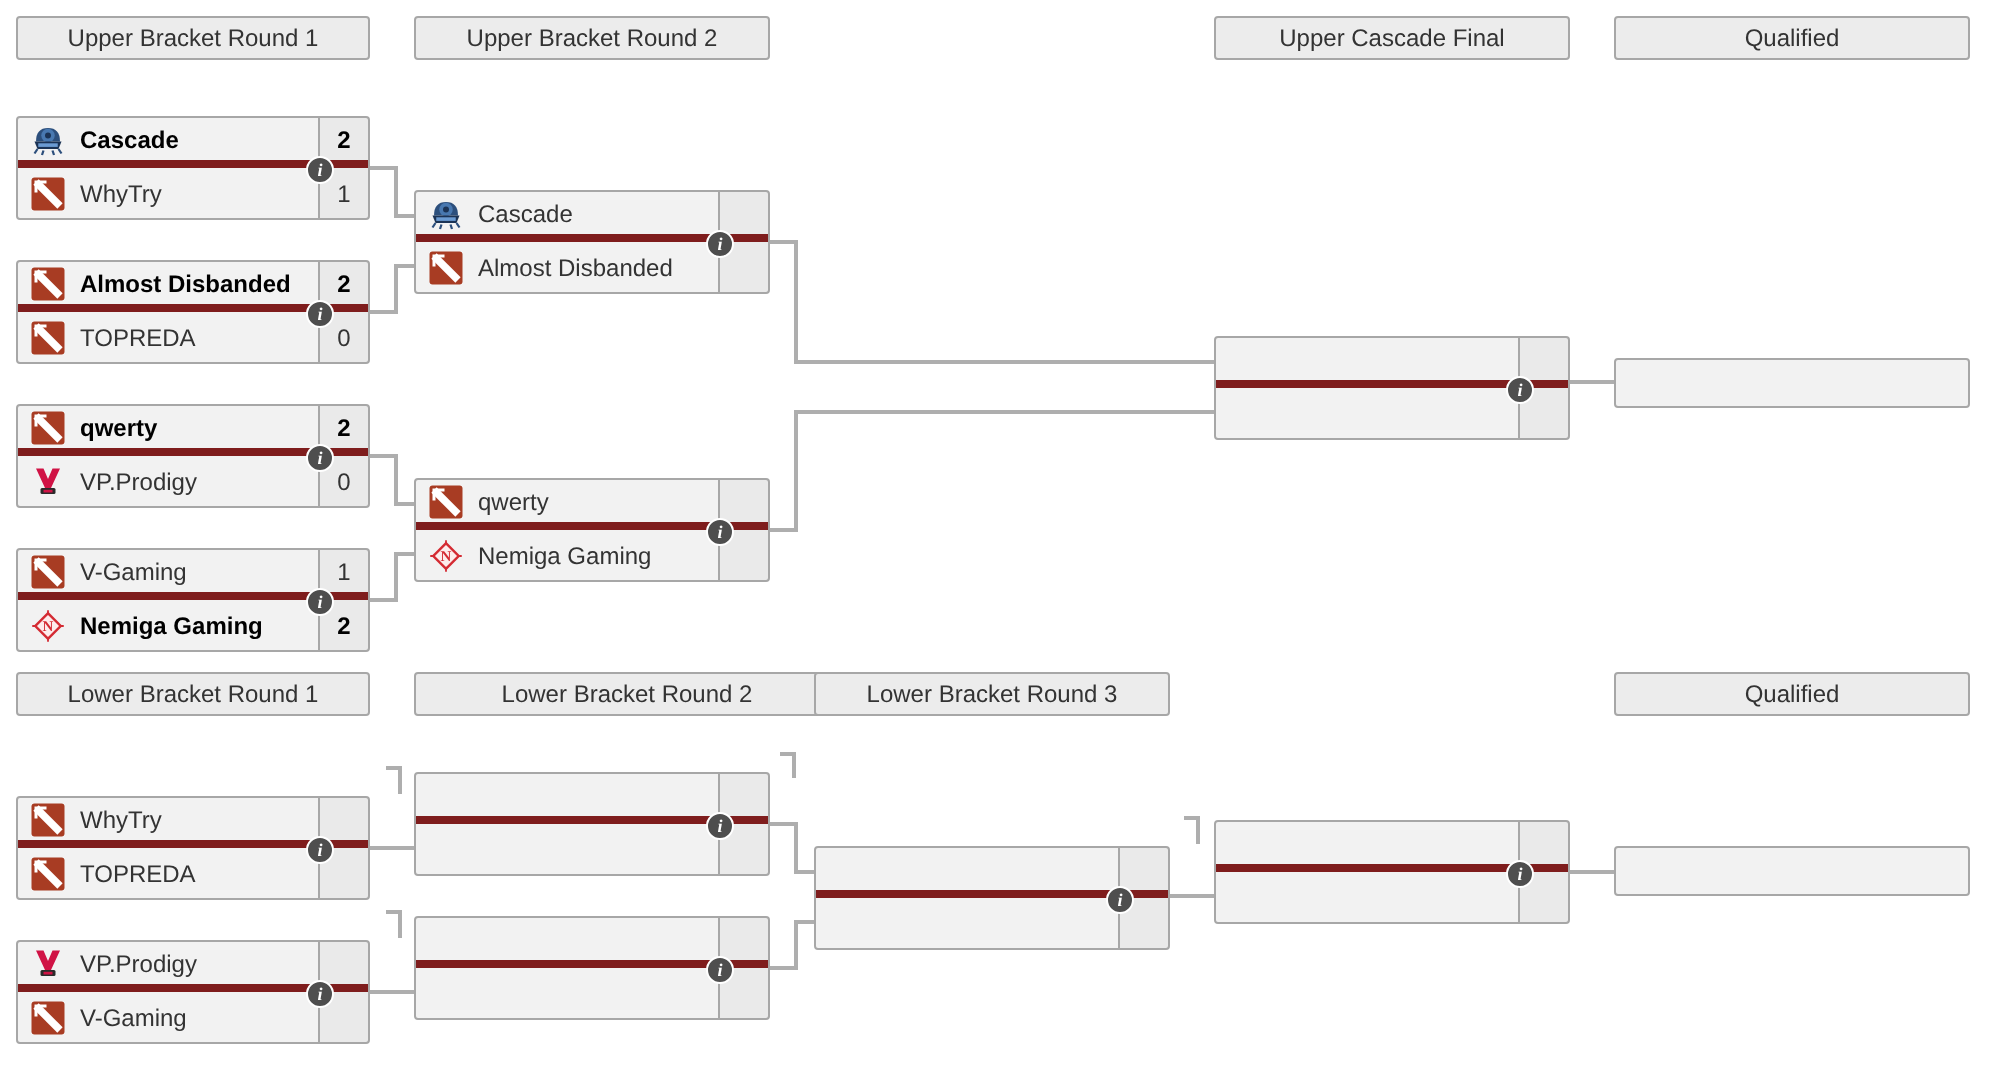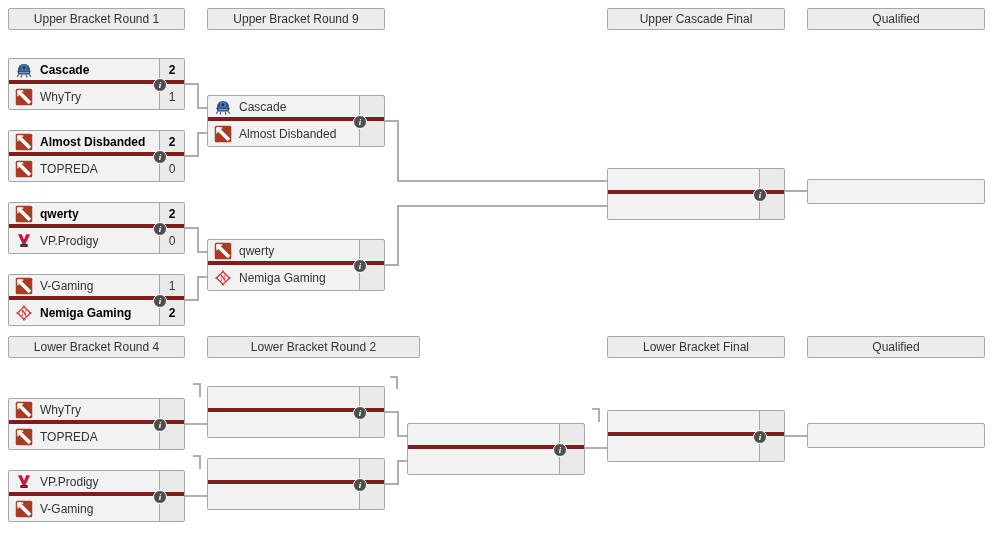--- a/index.html
+++ b/index.html
@@ -23,26 +23,26 @@
   .qbox{position:absolute;height:25px;background:#f2f2f2;border:1px solid #a7a7a7;border-radius:2px;
         box-sizing:border-box;z-index:2;}
   .cn{position:absolute;background:#aeaeae;z-index:1;}
 </style>
 </head>
 <body>
 
 <div class="wrap">
 
   <div class="hdr" style="left:8px;top:8px;width:177px">Upper Bracket Round 1</div>
-  <div class="hdr" style="left:207px;top:8px;width:178px">Upper Bracket Round 9</div>
+  <div class="hdr" style="left:207px;top:8px;width:178px">Upper Bracket Round 2</div>
   <div class="hdr" style="left:607px;top:8px;width:178px">Upper Cascade Final</div>
   <div class="hdr" style="left:807px;top:8px;width:178px">Qualified</div>
-  <div class="hdr" style="left:8px;top:336px;width:177px">Lower Bracket Round 4</div>
+  <div class="hdr" style="left:8px;top:336px;width:177px">Lower Bracket Round 1</div>
   <div class="hdr" style="left:207px;top:336px;width:213px">Lower Bracket Round 2</div>
-  <div class="hdr" style="left:607px;top:336px;width:178px">Lower Bracket Final</div>
+  <div class="hdr" style="left:407px;top:336px;width:178px">Lower Bracket Round 3</div>
   <div class="hdr" style="left:807px;top:336px;width:178px">Qualified</div>
 
   <div class="match" style="left:8px;top:58px;width:177px">
     <div class="trow top winner">
       <span class="tlogo">
           <svg viewBox="0 0 24 24" width="18" height="18">
             <path d="M4 13 Q4 4 12 4 Q20 4 20 13 Z" fill="#2c4f7c"></path>
             <circle cx="12" cy="9" r="4.5" fill="#4878b0"></circle>
             <circle cx="12" cy="9" r="2" fill="#1b3355"></circle>
             <path d="M3 13 H21 L19 18 H5 Z" fill="#1b3355"></path>

